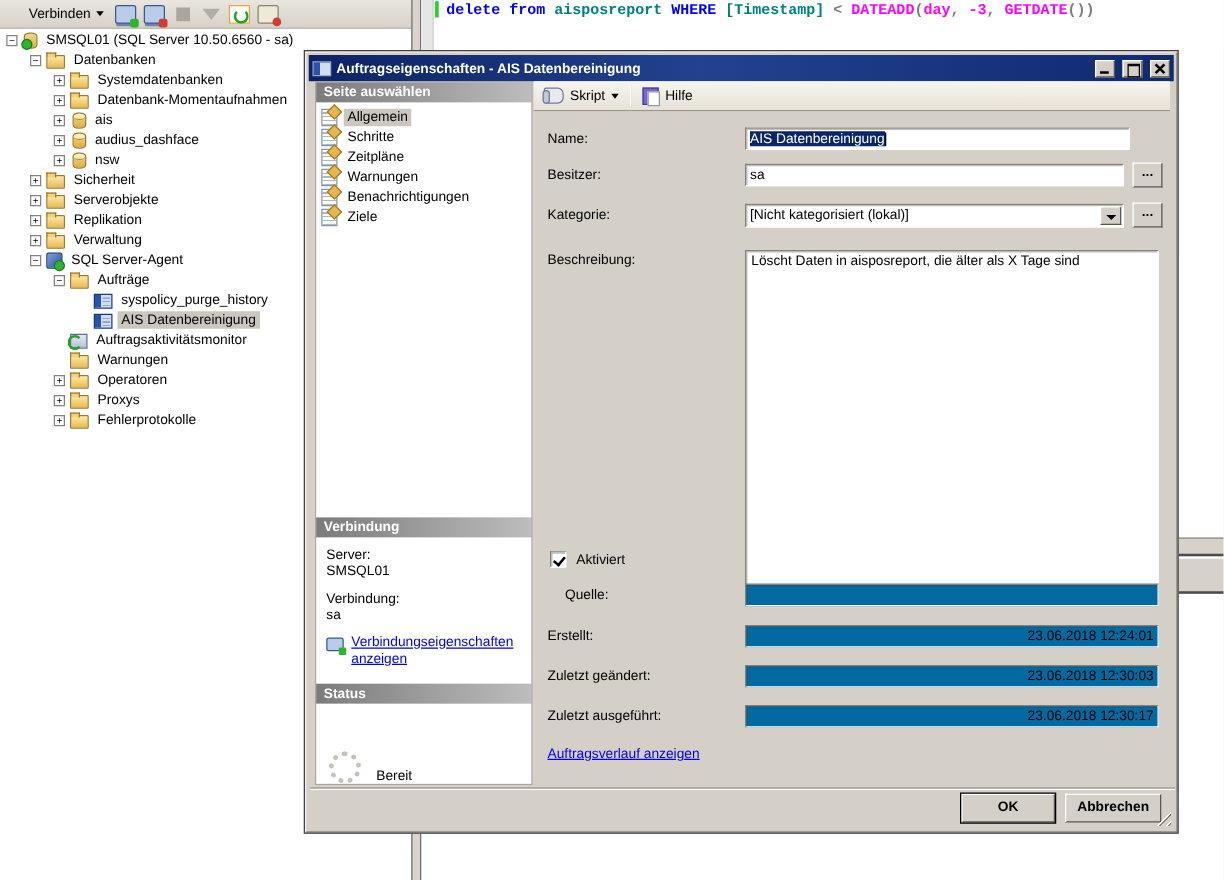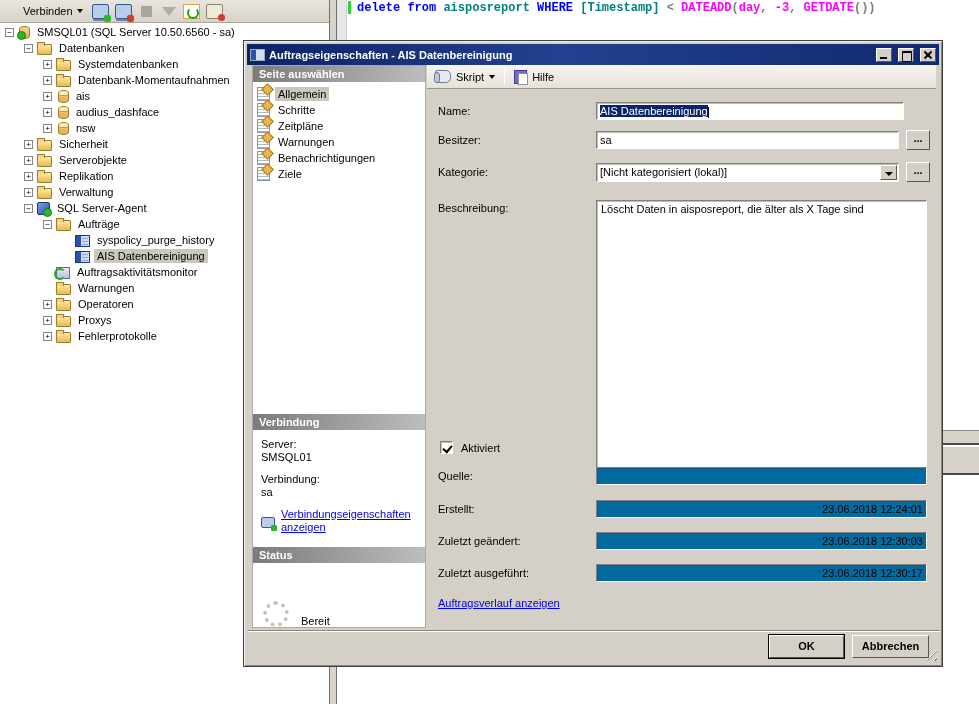--- a/index.html
+++ b/index.html
@@ -80,21 +80,21 @@
     border:1px solid #aca89e; }
   .pagebox { background:#fff; height:332px; padding-top:4px; }
   .pagerow { height:16px; display:flex; align-items:center; padding-left:4px; }
   .page-icon { width:13px; height:14px; background:#fff; border:1px solid #8a96a8; position:relative; margin-right:5px; flex:none;
     background-image:repeating-linear-gradient(#fff 0 2px,#aab8cc 2px 3px); }
   .page-icon::after { content:""; position:absolute; right:-3px; top:-3px; width:7px; height:7px; background:#e8b64c; border:1px solid #9c7c2c; transform:rotate(45deg); }
   .pagerow .plabel { padding:1px 3px; }
   .pagerow.selected .plabel { background:#cbc7bf; }
   .connbox { background:#fff; height:117px; padding:8px 0 0 8px; line-height:13px; }
   .connbox .grp { margin-bottom:9px; }
-  .linkrow { display:flex; gap:6px; margin-top:4px;align-items:center; }
+  .linkrow { display:flex; gap:6px; margin-top:4px; }
   .link { color:#0000ee; text-decoration:underline; cursor:pointer; }
   .mini-pc { width:14px; height:11px; background:#b9cdea; border:1px solid #39588c; border-radius:2px; position:relative; flex:none; margin-top:2px; }
   .mini-pc::after { content:""; position:absolute; right:-3px; bottom:-4px; width:6px; height:6px; background:#2db52d; border-radius:1px; }
   .statusbox { background:#fff; flex:1; display:flex; align-items:flex-end; gap:12px; padding:12px 0 0 10px; }
   .spinner { width:26px; height:26px; border:4px dotted #c6c3bb; border-radius:50%; flex:none; }
 
   .dlg-toolbar { position:absolute; left:183px; top:24px; width:509px; height:24px;
     background:linear-gradient(#f7f5f0,#e6e2d8); border-bottom:1px solid #9a958a;
     display:flex; align-items:center; gap:5px; padding:0 8px; }
   .icon-scroll { width:16px; height:13px; background:#e9e9f2; border:1px solid #6a7a9a; border-radius:2px 5px 5px 2px; position:relative; }
@@ -355,21 +355,21 @@
     <div class="dots-btn" style="left:662px; top:121px">...</div>
 
     <span class="flabel" style="left:194px; top:161px">Beschreibung:</span>
     <div class="textarea" style="left:352px; top:159px; width:331px; height:280px">
       <span>Löscht Daten in aisposreport, die älter als X Tage sind</span>
     </div>
 
     <span class="checkbox" style="left:196px; top:400px"></span>
     <span class="flabel" style="left:217px; top:401px">Aktiviert</span>
 
-    <span class="flabel" style="left:194px; top:429px">Quelle:</span>
+    <span class="flabel" style="left:208px; top:429px">Quelle:</span>
     <div class="field ro" style="left:352px; top:426px; width:331px">
       <span></span>
     </div>
 
     <span class="flabel" style="left:194px; top:462px">Erstellt:</span>
     <div class="field ro" style="left:352px; top:459px; width:331px">
       <span>23.06.2018 12:24:01</span>
     </div>
 
     <span class="flabel" style="left:194px; top:494px">Zuletzt geändert:</span>

